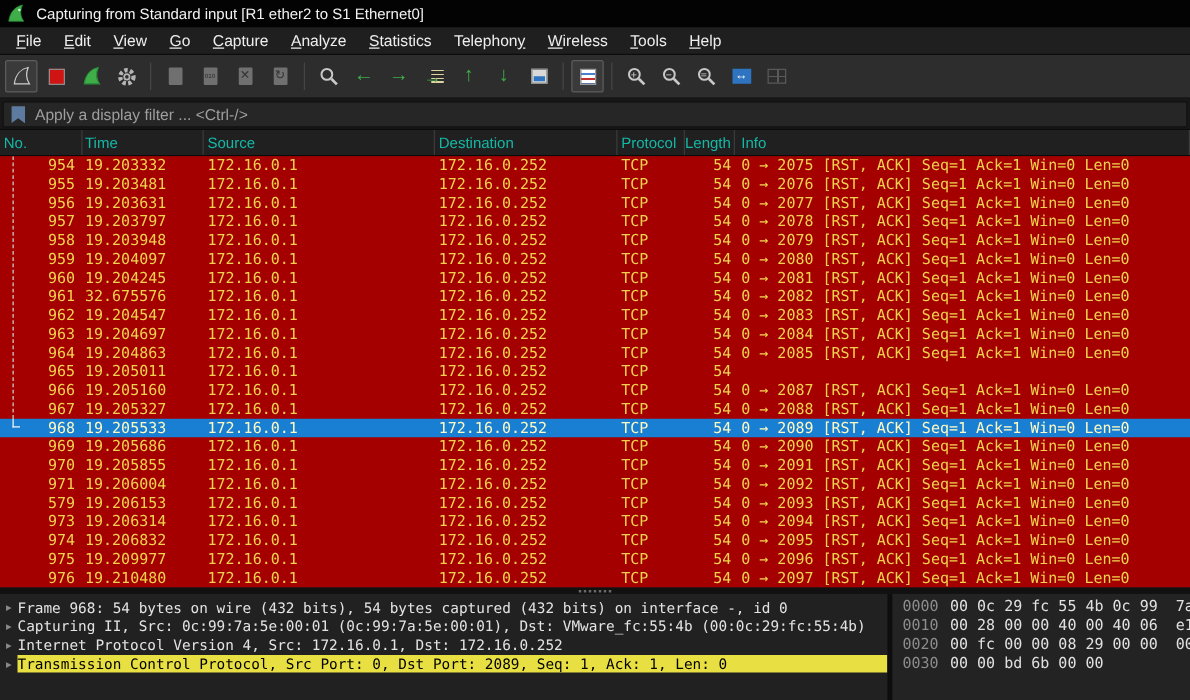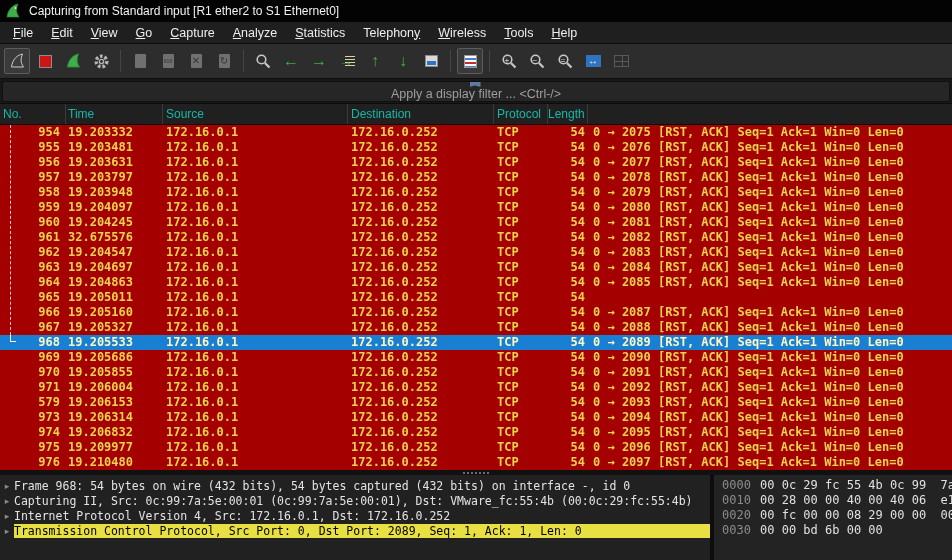--- a/index.html
+++ b/index.html
@@ -35,33 +35,33 @@
   .ascr::after { content:""; position:absolute; left:1px; right:1px; bottom:1px; height:4px; background:#2f74c0; }
   .clrz { width:13px; height:13px; border:1px solid #9a9a9a;
     background:linear-gradient(#ffffff 0 2px, #4a7fd0 2px 4px, #ffffff 4px 6px, #c03030 6px 8px, #ffffff 8px 10px, #4a7fd0 10px 13px); }
   .crsz { width:15px; height:12px; background:#2f74c0; color:#fff; font-size:10px; display:flex; align-items:center; justify-content:center; line-height:1; }
   .cfit { width:15px; height:12px; border:1px solid #7d7d7d; background:
     linear-gradient(to right, transparent 0 7px, #7d7d7d 7px 8px, transparent 8px),
     linear-gradient(transparent 0 5px, #7d7d7d 5px 6px, transparent 6px); }
 
   
   .filterbar { height:25px; background:#181818; padding:2px 2px; flex:0 0 25px; border-bottom:1px solid #0c0c0c; }
-  .filterfield { height:21px; background:#262626; border:1px solid #101010; border-radius:2px; display:flex; align-items:center;flex-direction:column; }
+  .filterfield { height:21px; background:#262626; border:1px solid #101010; border-radius:2px; display:flex; align-items:center; }
   .bookmark { width:11px; height:14px; margin:0 8px 0 6px; background:#5d7b9e;
     clip-path:polygon(0 0, 100% 0, 100% 100%, 50% 72%, 0 100%); }
   .filter-placeholder { color:#9e9e9e; font-size:12.5px; }
 
   
   .colheader { height:21px; background:#202020; display:flex; flex:0 0 21px; color:#14b8a6; font-size:12px; line-height:20px; border-bottom:1px solid #0a0a0a; }
   .colheader .cell { border-right:1px solid #3a3a3a; overflow:hidden; white-space:nowrap; }
 
   
   .rows { height:345px; flex:0 0 345px; position:relative; background:#a40000; overflow:hidden;
           font-family:"DejaVu Sans Mono", monospace; font-size:12px; }
-  .prow { display:flex; height:15px; line-height:15px; background:#a40000; color:#f0d24e; white-space:nowrap;font-weight:bold; }
+  .prow { display:flex; height:15px; line-height:15px; background:#a40000; color:#f0d24e; white-space:nowrap; }
   .prow.sel { background:#187fd2; color:#fef9c3;align-items:flex-end; }
   .c-no    { width:66px;  text-align:right; padding-right:6px; flex:0 0 66px; }
   .c-time  { width:97px;  padding-left:2px; flex:0 0 97px; }
   .c-src   { width:185px; padding-left:3px; flex:0 0 185px; }
   .c-dst   { width:146px; padding-left:3px; flex:0 0 146px; }
   .c-proto { width:54px;  padding-left:3px; flex:0 0 54px; }
   .c-len   { width:40px;  text-align:right; padding-right:3px; flex:0 0 40px; }
   .c-info  { flex:1; padding-left:5px; overflow:hidden; }
   .colheader .c-no { text-align:left; padding-left:3px; }
   .rel-line { position:absolute; left:10px; top:0; height:210px; width:0; border-left:1px dashed #cfcfcf; }
@@ -261,20 +261,21 @@
     </div>
   </div>
 
   <div class="colheader">
       <span class="cell c-no">No.</span>
       <span class="cell c-time">Time</span>
       <span class="cell c-src">Source</span>
       <span class="cell c-dst">Destination</span>
       <span class="cell c-proto">Protocol</span>
       <span class="cell c-len">Length</span>
+      <span class="cell c-info">Info</span>
     </div>
 
   <div class="rows">
     <div class="rel-line"></div>
     <div class="rel-corner"></div>
   <div class="prow">
         <span class="c-no">954</span>
         <span class="c-time">19.203332</span>
         <span class="c-src">172.16.0.1</span>
         <span class="c-dst">172.16.0.252</span>

